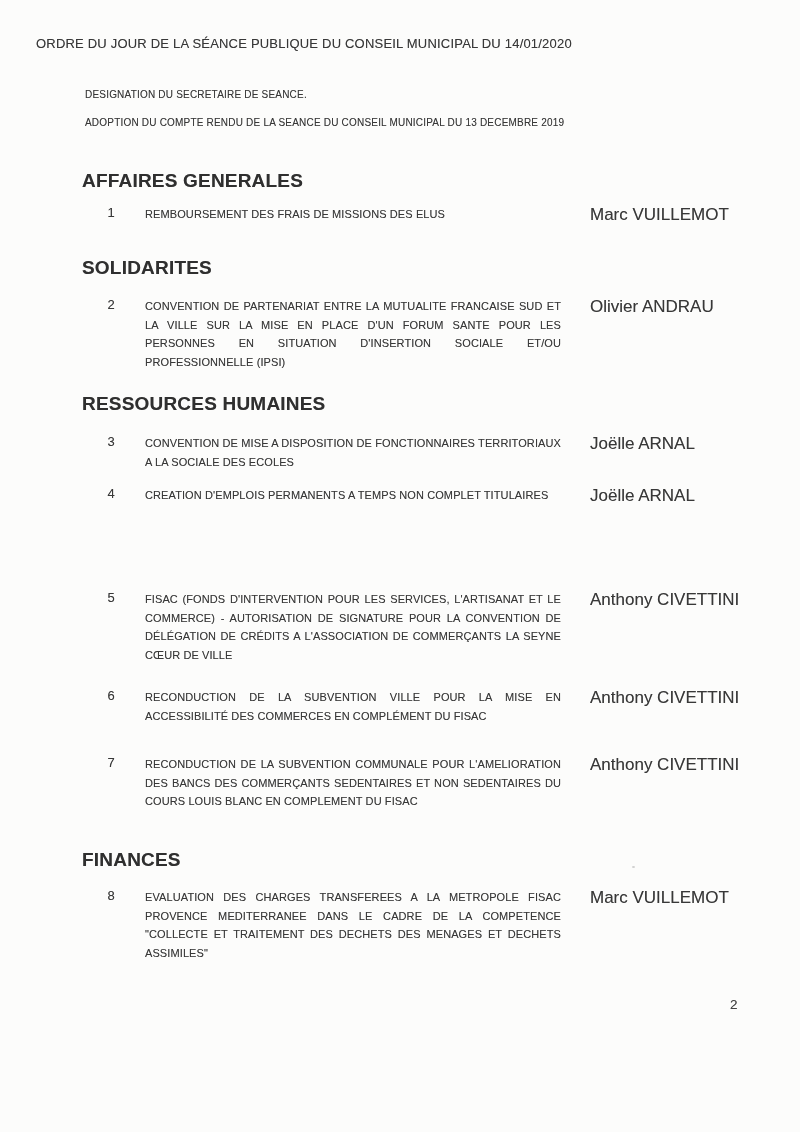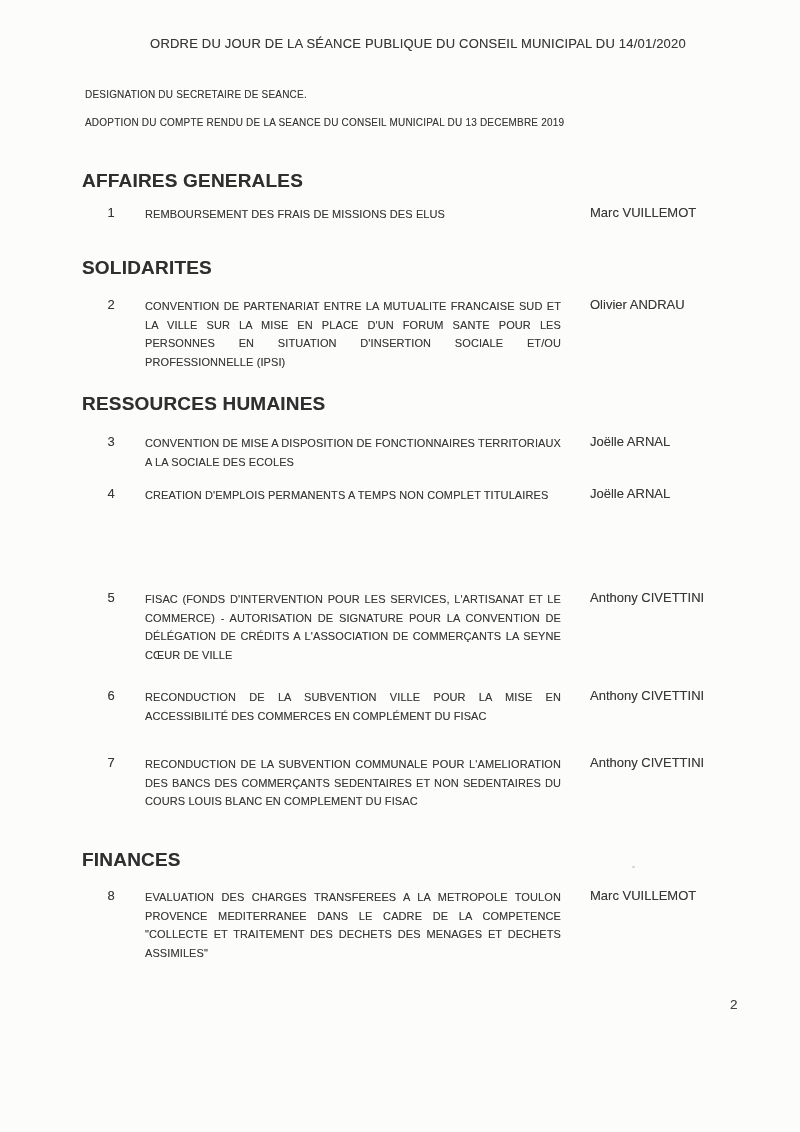--- a/index.html
+++ b/index.html
@@ -16,21 +16,20 @@
   }
   
   .page * { text-shadow: 0 0 0.5px rgba(70,70,70,0.45); }
 
   .doc-title {
     position: absolute;
     top: 36px;
     left: 0;
     width: 800px;
     padding-left: 36px;
-    text-align: center;
     font-size: 13px;
     letter-spacing: 0.2px;
     white-space: nowrap;
     color: #383838;
   }
   .prelim {
     position: absolute;
     left: 85px;
     font-size: 10px;
     letter-spacing: 0.2px;
@@ -67,21 +66,21 @@
     font-size: 11px;
     line-height: 18.6px;
     text-align: justify;
     text-justify: inter-word;
     letter-spacing: 0.1px;
     color: #383838;
   }
   .item .name {
     position: absolute;
     left: 590px;
-    font-size: 13px;
+    font-size: 17px;
     white-space: nowrap;
     color: #383838;
   }
   .pagenum {
     position: absolute;
     top: 997px;
     left: 730px;
     font-size: 13.5px;
     color: #444;
   }
@@ -145,19 +144,19 @@
   <div class="item" style="top:755px">
     <span class="num">7</span>
     <div class="ttl">RECONDUCTION DE LA SUBVENTION COMMUNALE POUR L'AMELIORATION DES BANCS DES COMMERÇANTS SEDENTAIRES ET NON SEDENTAIRES DU COURS LOUIS BLANC EN COMPLEMENT DU FISAC</div>
     <div class="name">Anthony CIVETTINI</div>
   </div>
 
   <div class="sec" style="top:849px">FINANCES</div>
   <div class="speck"></div>
   <div class="item" style="top:888px">
     <span class="num">8</span>
-    <div class="ttl">EVALUATION DES CHARGES TRANSFEREES A LA METROPOLE TOULON PROVENCE MEDITERRANEE DANS LE CADRE DE LA COMPETENCE "COLLECTE ET TRAITEMENT DES DECHETS DES MENAGES ET DECHETS ASSIMILES"</div>
+    <div class="ttl">EVALUATION DES CHARGES TRANSFEREES A LA METROPOLE FISAC PROVENCE MEDITERRANEE DANS LE CADRE DE LA COMPETENCE "COLLECTE ET TRAITEMENT DES DECHETS DES MENAGES ET DECHETS ASSIMILES"</div>
     <div class="name">Marc VUILLEMOT</div>
   </div>
 
   <div class="pagenum">2</div>
 
 </div>
 
 </body></html>

